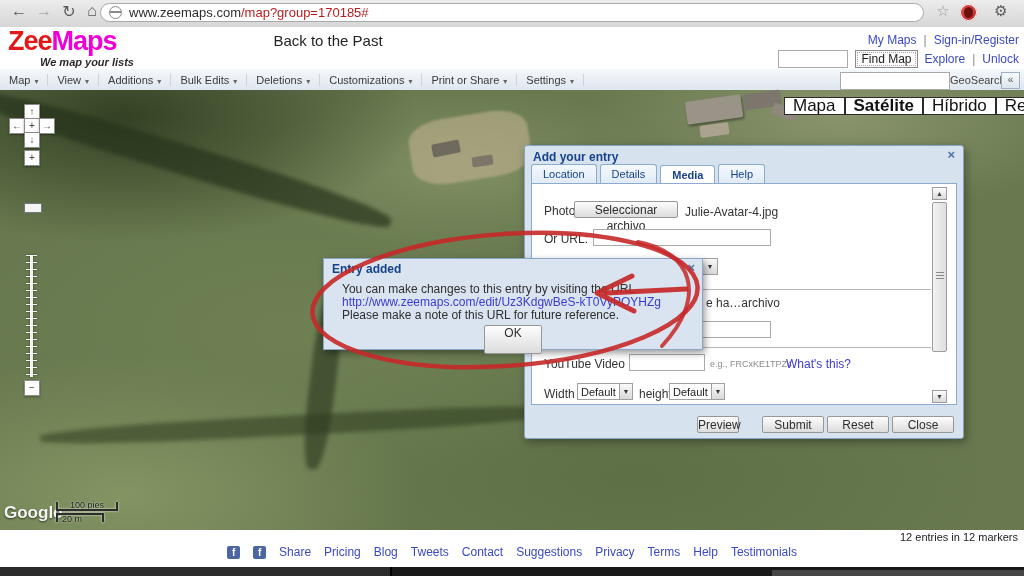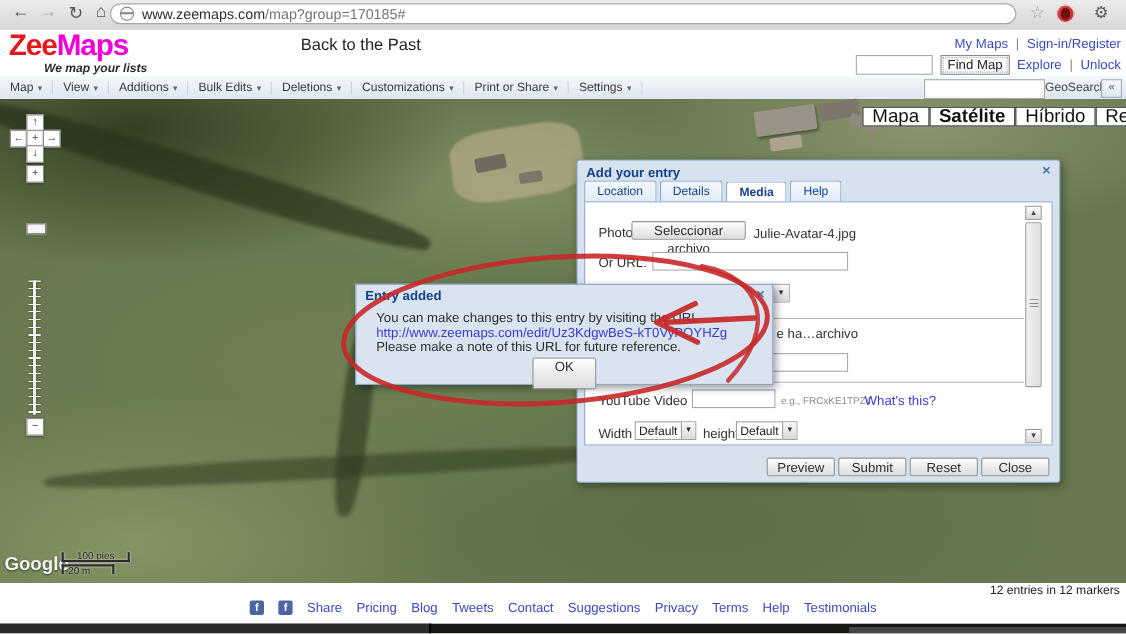--- a/index.html
+++ b/index.html
@@ -8,21 +8,21 @@
   .abs{position:absolute;}
 
   
   #browser-bar{left:0;top:0;width:1024px;height:27px;background:linear-gradient(#ececec,#d6d6d6);border-bottom:1px solid #b0b0b0;}
   .nav-ico{top:2px;font-size:16px;color:#5a5a5a;width:22px;text-align:center;cursor:pointer;}
   .nav-ico.dim{color:#ababab;}
   #url-bar{left:100px;top:3px;width:824px;height:19px;background:#fff;border:1px solid #a9a9a9;border-radius:10px;display:flex;align-items:center;padding-left:8px;box-sizing:border-box;}
   #page-globe{width:11px;height:11px;border:1.5px solid #8a8a8a;border-radius:50%;margin-right:7px;position:relative;}
   #page-globe:before{content:"";position:absolute;left:0;top:4px;width:11px;height:1.5px;background:#8a8a8a;}
   .url-host{font-size:13px;color:#2e2e2e;}
-  .url-path{font-size:13px;color:#737373;}
+  .url-path{font-size:13px;color:#b91c1c;}
   #adblock-icon{left:960px;top:4px;width:17px;height:17px;border-radius:50%;background:radial-gradient(circle at 35% 35%,#e05050,#b81f1f);box-shadow:0 0 0 1px #fff inset;cursor:pointer;}
   #adblock-icon:before{content:"";position:absolute;left:4px;top:3px;width:9px;height:11px;border-radius:50%;background:#6e1010;}
 
   
   #site-header{left:0;top:27px;width:1024px;height:42px;background:#fff;}
   #logo{left:8px;top:1px;cursor:pointer;line-height:1;}
   #logo .p1{font-size:27px;font-weight:bold;color:#e31919;letter-spacing:-1px;}
   #logo .p2{font-size:27px;font-weight:bold;color:#ef00d5;letter-spacing:-1px;}
   #tagline{left:40px;top:29px;font-size:11px;font-style:italic;font-weight:bold;color:#2b2b2b;}
   #map-title{left:328px;top:5px;transform:translateX(-50%);font-size:15px;color:#222;white-space:nowrap;}
@@ -230,21 +230,21 @@
       <span class="val">Default</span>
         <span class="dd">▼</span>
     </div>
 
     <span class="abs sb-btn" style="left:407px;top:41px;">▲</span>
     <div id="sb-thumb" class="abs" style="left:407px;top:56px;">
       <div id="sb-grip" class="abs"></div>
     </div>
     <span class="abs sb-btn" style="left:407px;top:244px;">▼</span>
 
-    <span class="abs gbtn" style="left:172px;top:270px;width:62px;height:17px;line-height:16px;">Preview</span>
+    <span class="abs gbtn" style="left:172px;top:270px;width:42px;height:17px;line-height:16px;">Preview</span>
     <span class="abs gbtn" style="left:237px;top:270px;width:62px;height:17px;line-height:16px;">Submit</span>
     <span class="abs gbtn" style="left:302px;top:270px;width:62px;height:17px;line-height:16px;">Reset</span>
     <span class="abs gbtn" style="left:367px;top:270px;width:62px;height:17px;line-height:16px;text-align:center;">Close</span>
   </div>
 
   <div id="popup" class="abs">
     <span class="abs dlg-title" style="left:8px;top:3px;">Entry added</span>
     <span class="abs dlg-close" style="right:7px;top:3px;">×</span>
     <span class="abs ptext" style="left:18px;top:23px;">You can make changes to this entry by visiting the URL</span>
     <span id="popup-url" class="abs" style="left:18px;top:36px;">http://www.zeemaps.com/edit/Uz3KdgwBeS-kT0VyPOYHZg</span>

